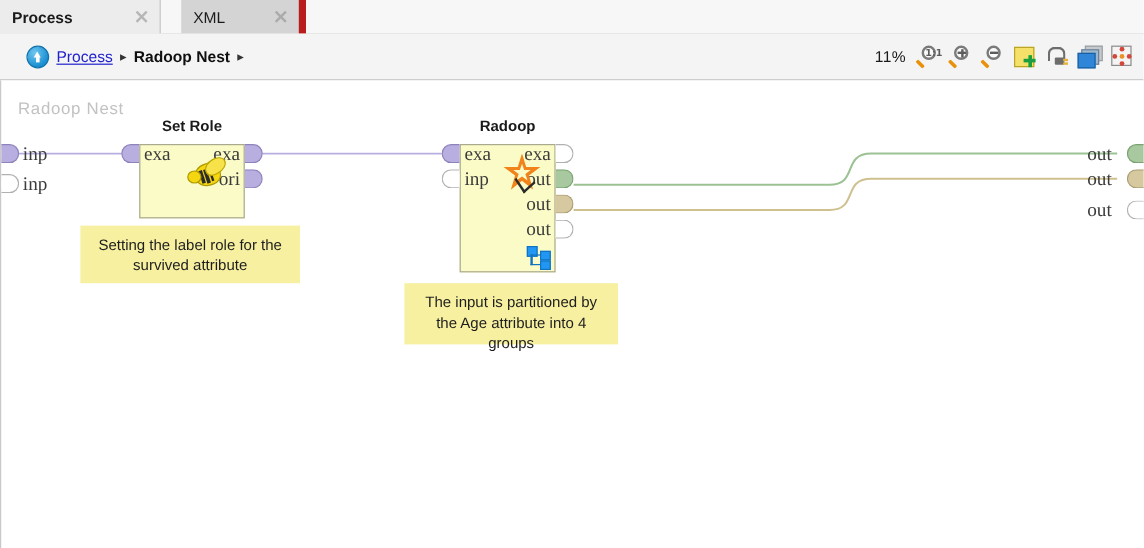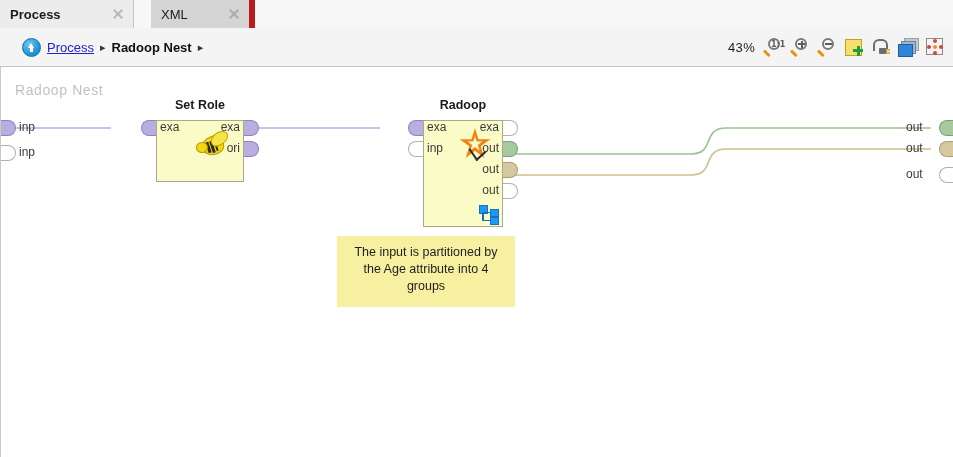--- a/index.html
+++ b/index.html
@@ -142,28 +142,28 @@
     position:absolute;width:15px;height:16px;box-sizing:border-box;
     border:1px solid #9d9d9d;
   }
   .port.right .nub{border-radius:0 9px 9px 0;left:0;top:-8px;border-left:none;}
   .port.left  .nub{border-radius:9px 0 0 9px;left:-15px;top:-8px;border-right:none;}
   .nub.f-purple{background:#b9aee0;border-color:#8f83bb;}
   .nub.f-green{background:#a8c9a0;border-color:#7ba371;}
   .nub.f-tan{background:#d6c9a0;border-color:#ab9d73;}
   .nub.empty{background:#ffffff;border-color:#b0b0b0;}
   .plabel{
-    position:absolute;font-size:12px;color:#3b3b3b;
-    font-family:Liberation Sans, sans-serif;white-space:nowrap;
+    position:absolute;font-size:16px;color:#3b3b3b;
+    font-family:Liberation Serif, serif;white-space:nowrap;
   }
   .plabel.l{left:4px;top:-8px;}
   .plabel.r{right:4px;top:-8px;}
 
   
-  .op{position:absolute;margin-left:40px;}
+  .op{position:absolute;}
   .op .title{
     position:absolute;left:0;width:100%;top:-22px;text-align:center;
     font-size:12.5px;font-weight:bold;color:#1a1a1a;white-space:nowrap;
   }
   .op .box{
     position:absolute;left:0;top:0;width:100%;height:100%;
     background:#fbfbc8;border:1px solid #a9a98d;box-sizing:border-box;
   }
   .op .plabel{color:#3b3b3b;}
 
@@ -247,21 +247,21 @@
 
     <div class="crumbs">
       <span class="up-icon"></span>
       <span class="crumb-link">Process</span>
       <span class="crumb-sep">▸</span>
       <span class="crumb-cur">Radoop Nest</span>
       <span class="crumb-sep">▸</span>
     </div>
 
     <div class="tools">
-      <span class="zoomlabel">43%</span>
+      <span class="zoomlabel">11%</span>
 
       <span class="ticon mag">
         <span class="glass"></span>
         <span class="sym">1:1</span>
         <span class="handle"></span>
       </span>
 
       <span class="ticon mag">
         <span class="glass"></span>
         <span class="bar h"></span>
@@ -405,17 +405,18 @@
         <span class="nub f-green"></span>
       </div>
       <div class="port right" style="left:80px;top:50px;">
         <span class="nub f-tan"></span>
       </div>
       <div class="port right" style="left:80px;top:71px;">
         <span class="nub empty"></span>
       </div>
     </div>
 
-
-    <div class="note" style="left:336px;top:169px;width:178px;height:71px;">The input is partitioned by the Age attribute into 4 groups</div>
+    <div class="note" style="left:66px;top:121px;width:183px;height:48px;">Setting the label role for the survived attribute</div>
+
+    <div class="note" style="left:336px;top:169px;width:178px;height:51px;">The input is partitioned by the Age attribute into 4 groups</div>
 
   </div>
 </div>
 
 </body></html>

